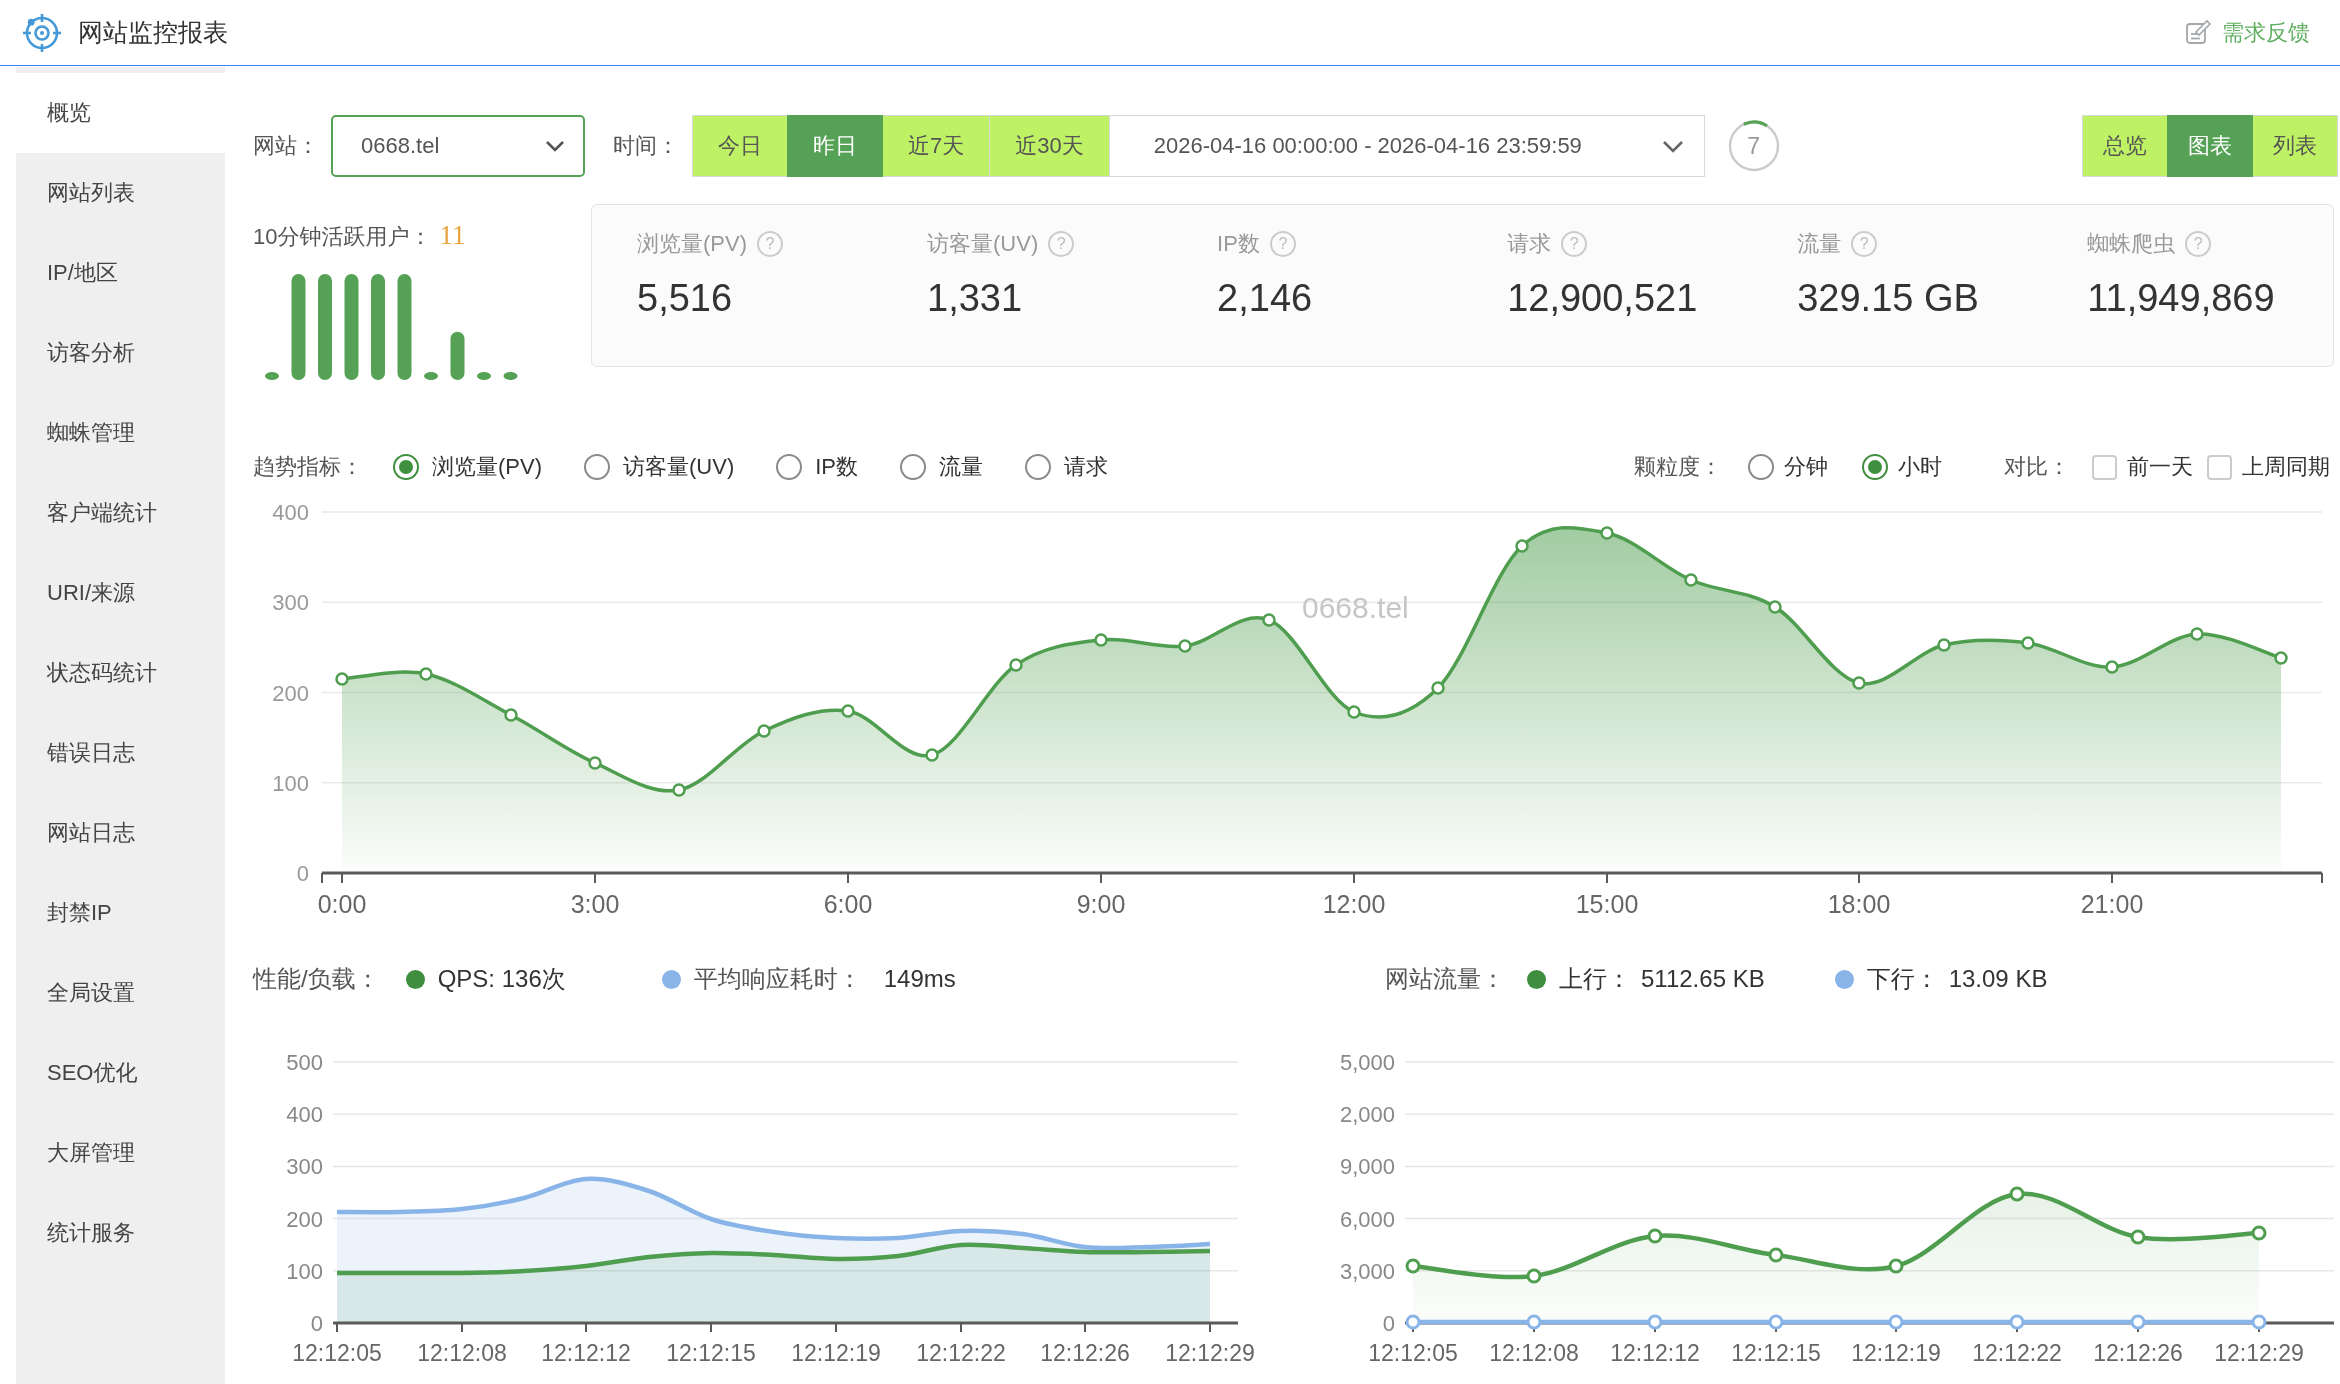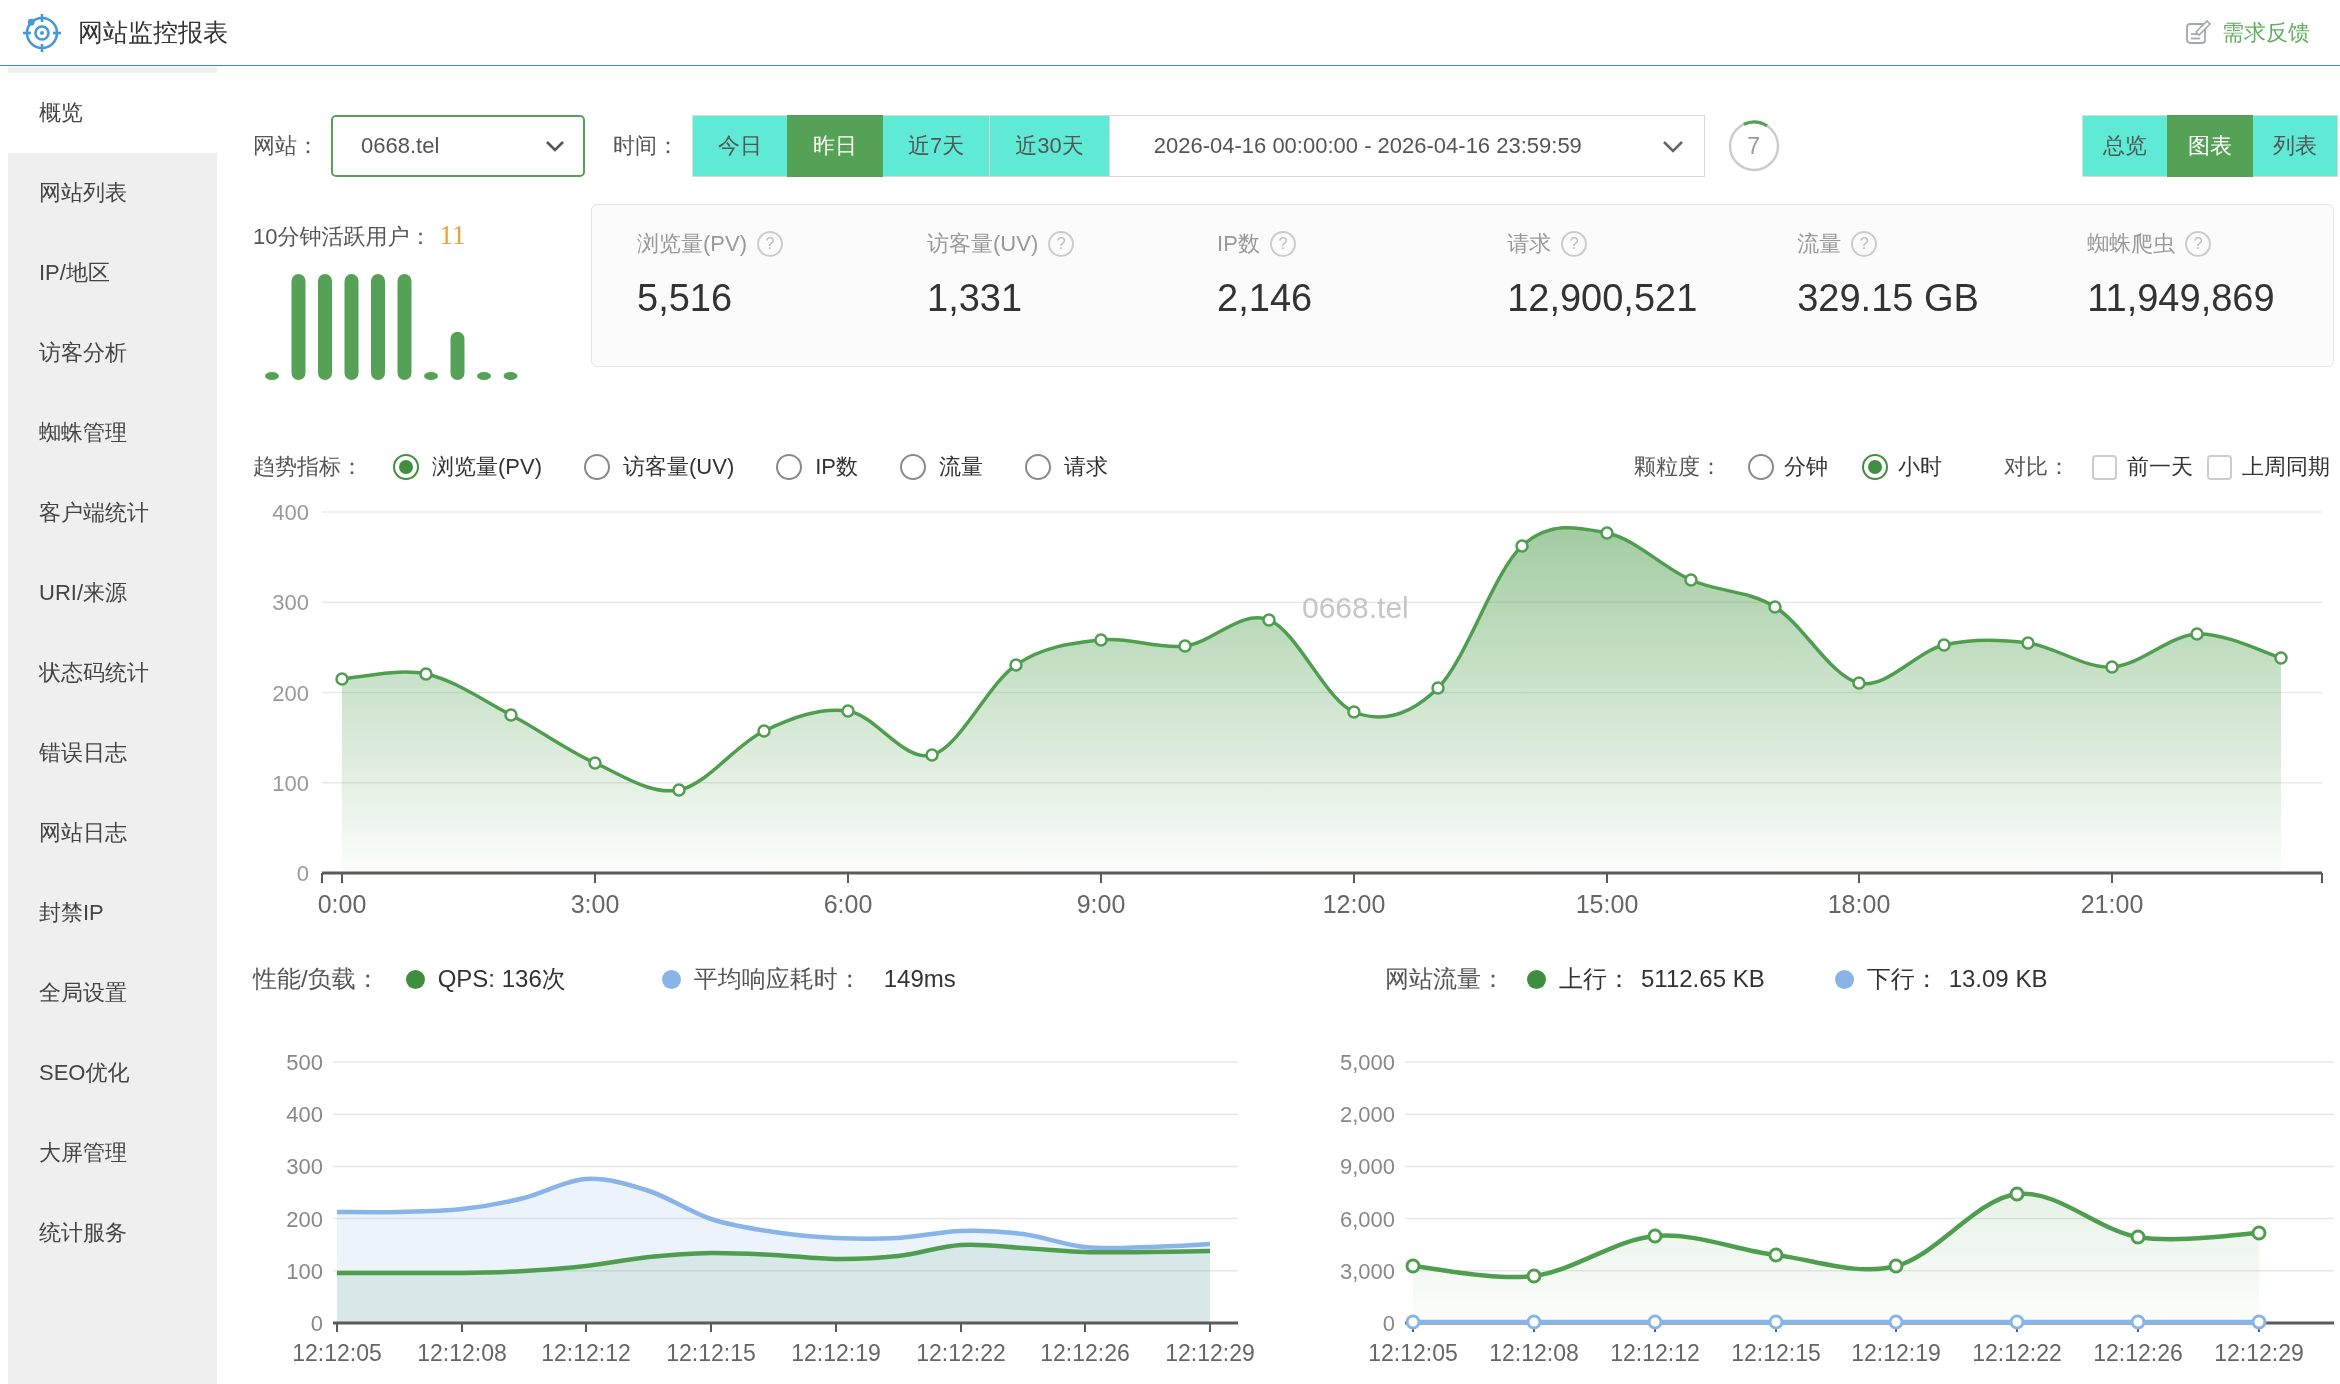--- a/index.html
+++ b/index.html
@@ -7,36 +7,36 @@
     font-family:"Liberation Sans","DejaVu Sans",sans-serif; }
   svg text { font-family:"Liberation Sans","DejaVu Sans",sans-serif; }
 
   .header { position:absolute; left:0; top:0; width:2340px; height:66px;
     border-bottom:1px solid #3b82f6; display:flex; align-items:center; background:#fff; z-index:5;}
   .brand-icon { margin-left:22px; width:40px; height:40px; }
   .page-title { font-size:25px; color:#333; margin-left:16px; }
   .feedback { margin-left:auto; margin-right:30px; display:flex; align-items:center; gap:10px;
     color:#5fae5f; font-size:22px; cursor:pointer; }
 
-  .sidebar { position:absolute; left:8px; top:67px; width:209px; height:1317px;
+  .sidebar { position:absolute; left:16px; top:67px; width:209px; height:1317px;
     background:#efefef; padding-top:6px; }
   .side-item { height:80px; line-height:80px; padding-left:31px; font-size:22px;
     color:#444; cursor:pointer; white-space:nowrap; }
   .side-item.active { background:#fff; }
 
   .main { position:absolute; left:209px; top:66px; width:2131px; height:1318px; }
 
   .controls { display:flex; align-items:center; margin:48px 0 0 44px; height:64px;
     font-size:22px; color:#555; }
   .select-box { width:254px; height:62px; border:2px solid #55a155; border-radius:5px;
     margin-left:12px; display:flex; align-items:center; justify-content:space-between;
     padding:0 18px 0 28px; cursor:pointer; background:#fff; }
   .time-label { margin-left:28px; }
   .btn-row { display:flex; margin-left:14px; }
-  .btn { height:62px; border:1px solid #d9d9d9; background:#5eead4; display:flex;
+  .btn { height:62px; border:1px solid #d9d9d9; background:#bef264; display:flex;
     align-items:center; justify-content:center; padding:0 25px; margin-left:-1px;
     font-size:22px; color:#555; cursor:pointer; }
   .btn.active { background:#55a155; border-color:#55a155; color:#fff; position:relative; z-index:1;}
   .date-box { width:596px; height:62px; border:1px solid #d9d9d9; background:#fff; margin-left:-1px;
     display:flex; align-items:center; justify-content:space-between; padding:0 20px 0 44px;
     color:#555; cursor:pointer; }
   .timer { width:54px; height:54px; margin-left:22px; position:relative; }
   .timer span { position:absolute; inset:0; display:flex; align-items:center; justify-content:center;
     font-size:23px; color:#999; }
   .view-row { display:flex; margin-left:auto; margin-right:2px; }

